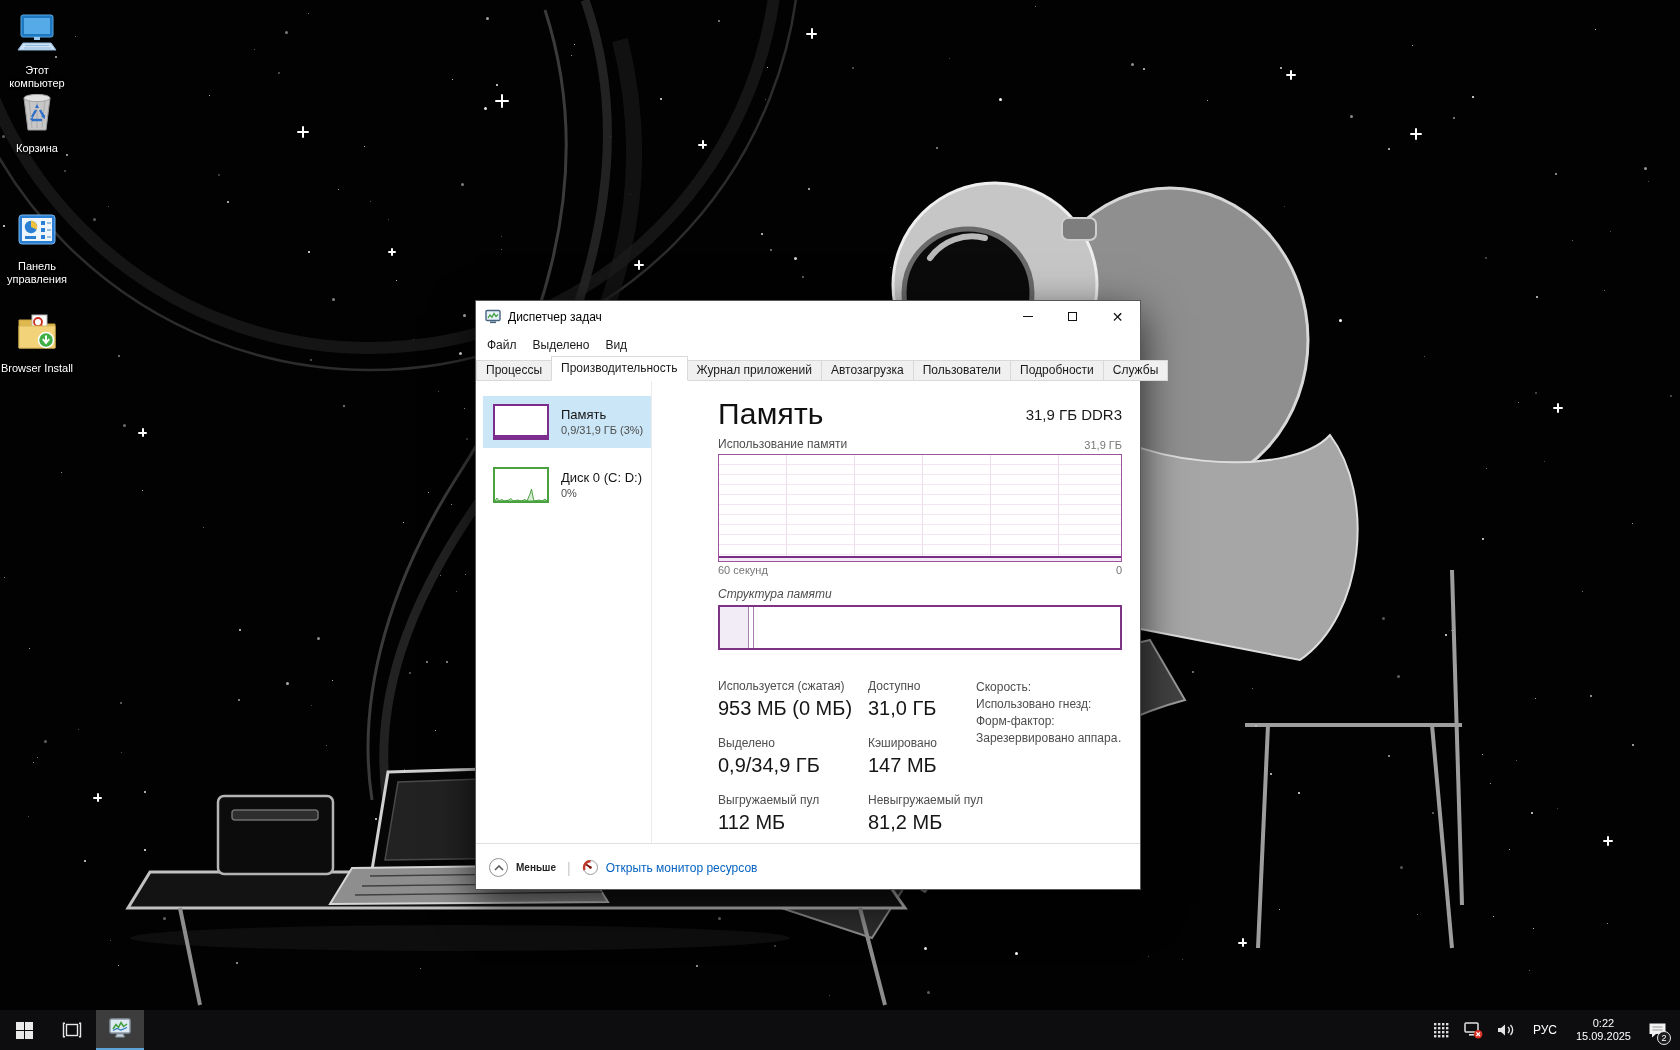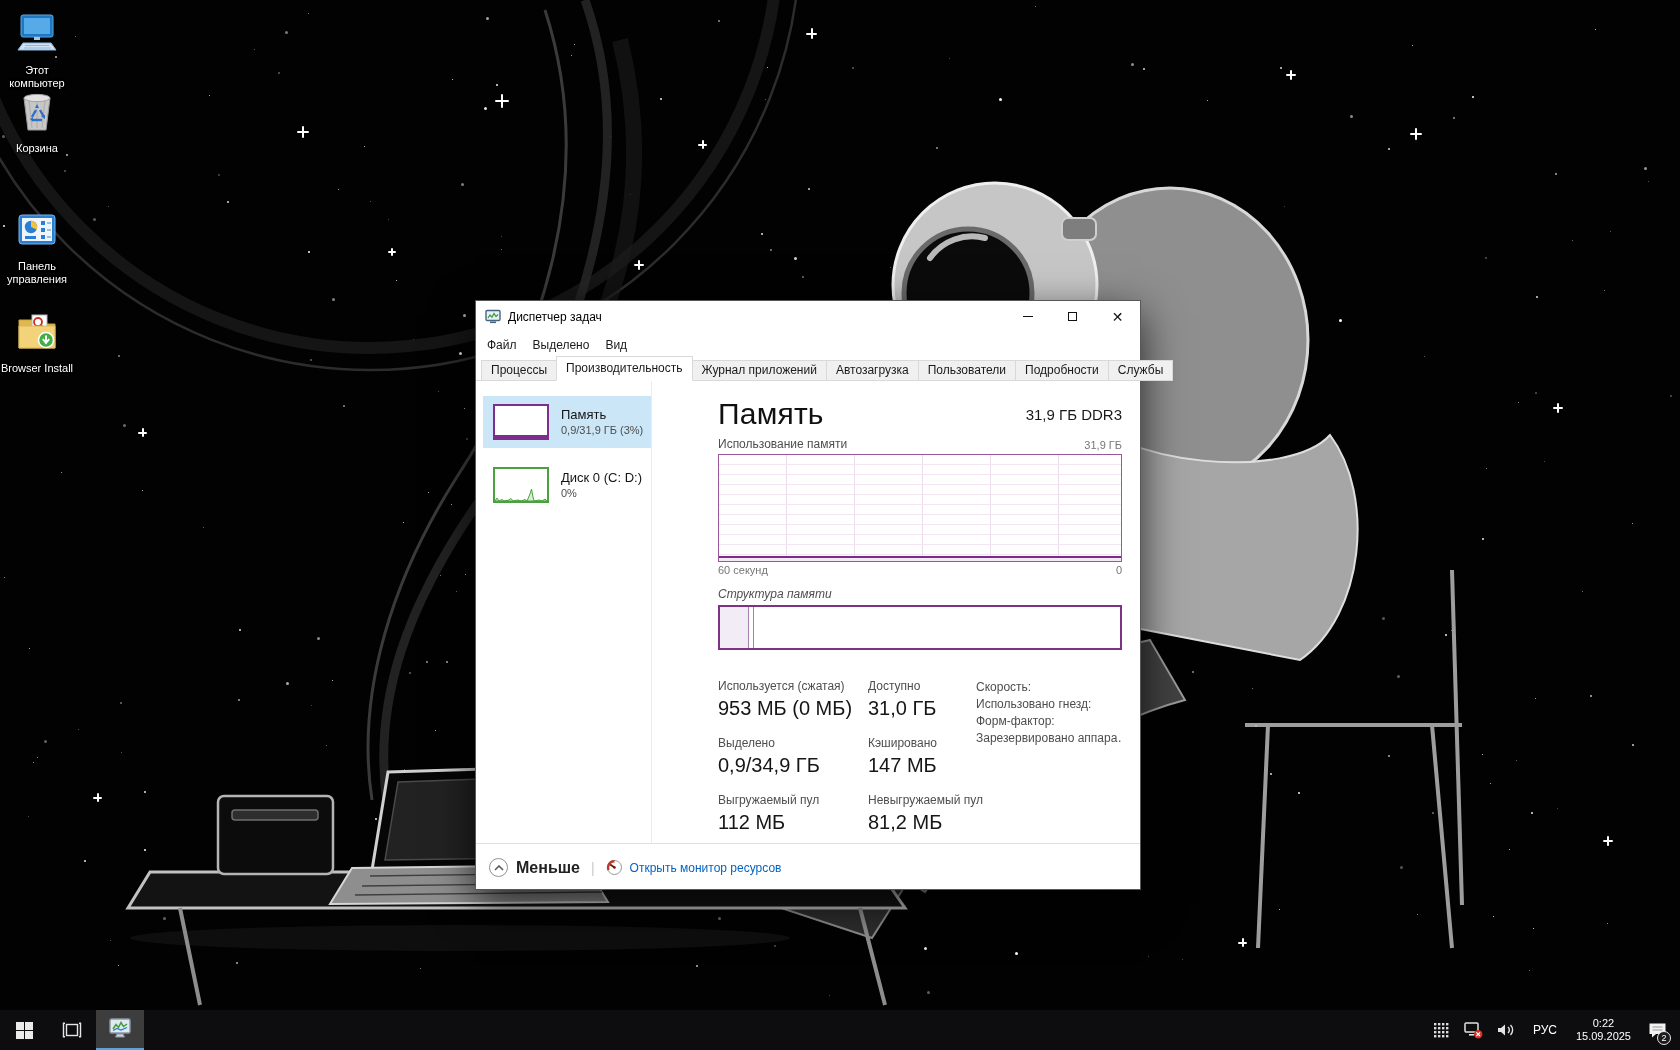--- a/index.html
+++ b/index.html
@@ -32,21 +32,21 @@
   .titlebar .ttl { margin-left:7px; font-size:12px; color:#000; flex:1; }
   .cap-btns { display:flex; height:100%; }
   .cap-btn { width:45px; height:100%; display:flex; align-items:center; justify-content:center; }
   .glyph-min { width:10px; height:1px; background:#111; }
   .glyph-max { width:9px; height:9px; border:1px solid #111; }
   .glyph-close { font-size:14px; color:#111; line-height:1; }
 
   .menubar { height:23px; display:flex; align-items:flex-end; padding-left:3px; }
   .menu-item { font-size:12px; padding:3px 8px; color:#1a1a1a; }
 
-  .tabs { height:26px; border-bottom:1px solid #d9d9d9; padding-left:5px;
+  .tabs { height:26px; border-bottom:1px solid #d9d9d9; 
     display:flex; align-items:flex-end; background:#fff; }
   .tab { height:21px; line-height:19px; padding:0 9px; font-size:12px; color:#1a1a1a;
     background:#f0f0f0; border:1px solid #d9d9d9; margin-right:-1px; margin-bottom:-1px;
     white-space:nowrap; position:relative; }
   .tab.active { height:25px; line-height:23px; background:#fff; border-bottom-color:#fff; z-index:2; }
 
   .tm-body { display:flex; height:462px; }
   .sidebar { width:176px; padding-top:15px; }
   .side-item { width:168px; margin-left:7px; height:52px; margin-bottom:11px;
     display:flex; align-items:center; padding-left:10px; }
@@ -84,21 +84,21 @@
   .stats-row { margin-top:29px; display:flex; }
   .stats-grid { width:258px; display:grid; grid-template-columns:150px 108px; row-gap:15px; }
   .stat-label { font-size:12px; color:#4e4e4e; line-height:15px; white-space:nowrap; }
   .stat-value { font-size:20px; font-weight:300; color:#161616; line-height:25px; margin-top:2px; white-space:nowrap; }
   .hw-info { margin-left:0; width:146px; }
   .hw-line { font-size:12px; color:#4e4e4e; line-height:17px; white-space:nowrap; overflow:hidden; }
 
   .tm-footer { height:48px; border-top:1px solid #e0e0e0; display:flex; align-items:center; padding-left:13px; }
   .chev-circle { width:19px; height:19px; border:1px solid #919191; border-radius:50%;
     display:flex; align-items:center; justify-content:center; }
-  .less-label { margin-left:8px; font-size:16px; font-weight:700; color:#222; }
+  .less-label { margin-left:8px; font-size:10px; font-weight:700; color:#222; }
   .foot-div { margin:0 11px; color:#c9c9c9; font-size:14px; }
   .resmon-link { margin-left:7px; font-size:12px; color:#0563c1; text-decoration:none; }
 
   
   #taskbar { position:absolute; left:0; bottom:0; width:1680px; height:40px; background:#0d0d0f;
     z-index:10; display:flex; align-items:stretch; }
   .tb-btn { width:48px; display:flex; align-items:center; justify-content:center; }
   .tb-btn.active-app { background:#3d3d3d; border-bottom:2px solid #5ea3d8; }
   .tb-spacer { flex:1; }
   .tray { display:flex; align-items:center; gap:7px; padding-right:10px; }

